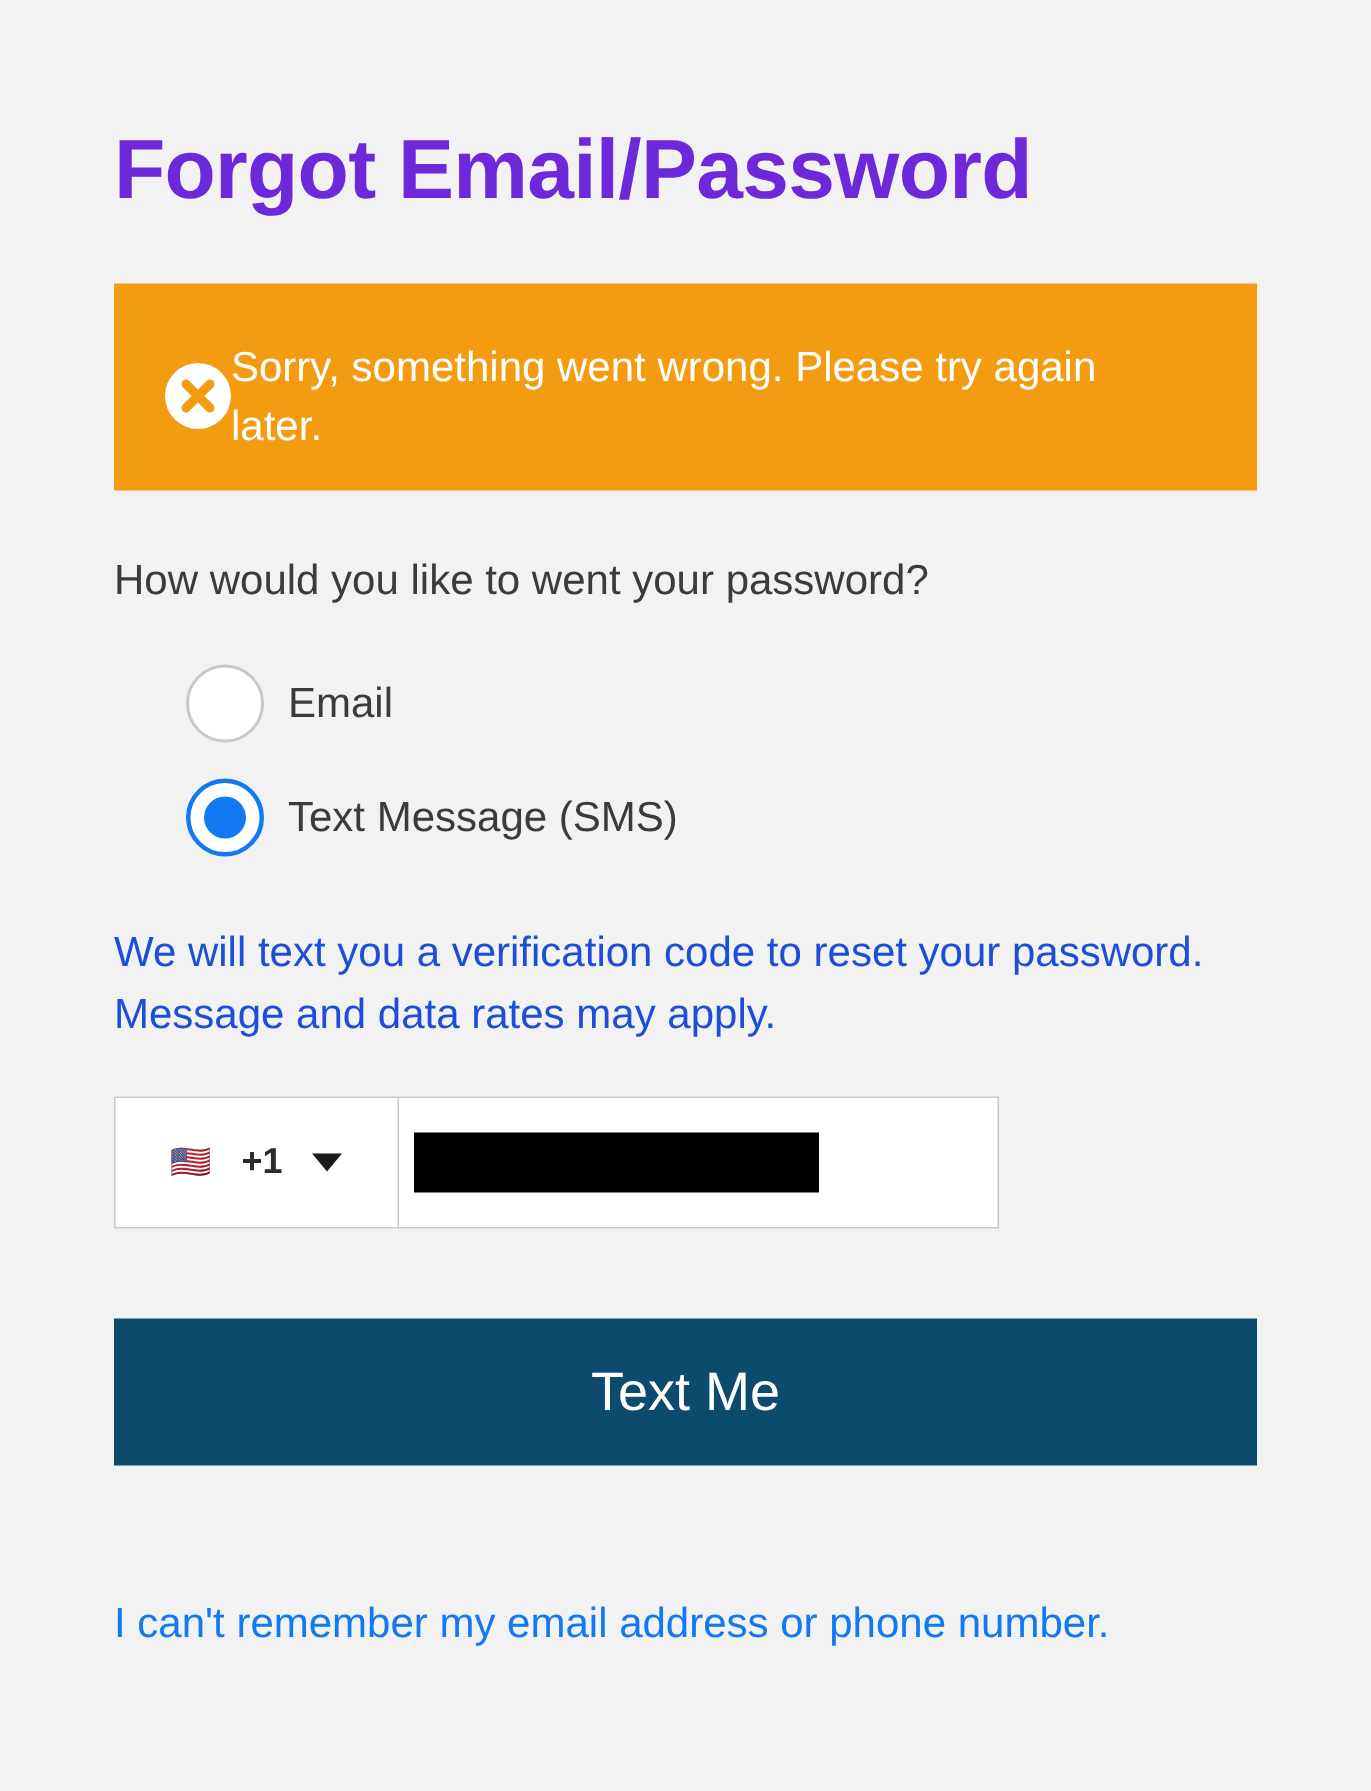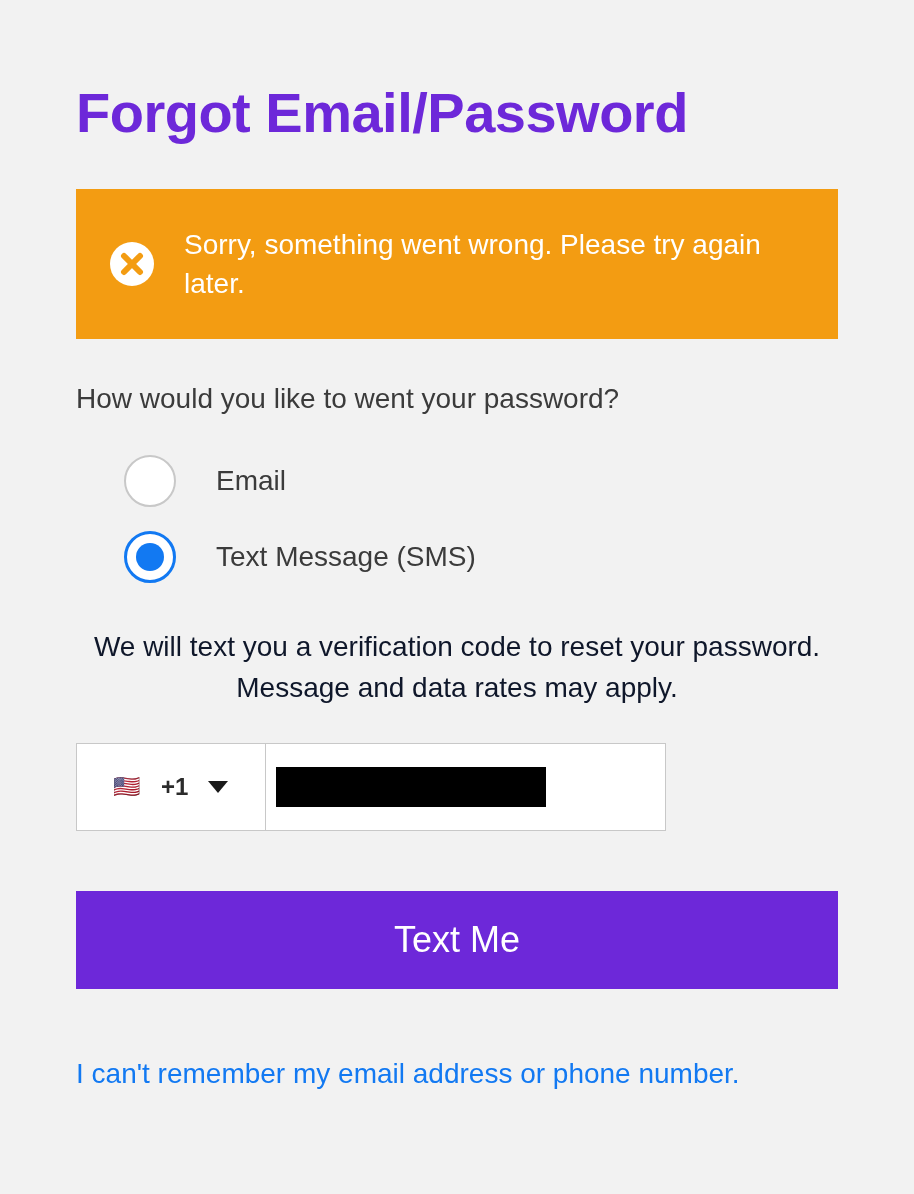--- a/index.html
+++ b/index.html
@@ -20,24 +20,23 @@
     .page-title {
       font-size: 56px;
       font-weight: 700;
       color: #6d28d9;
       margin-bottom: 44px;
       letter-spacing: -0.5px;
     }
     .alert {
       background: #f39c12;
       color: #ffffff;
-      padding: 36px 40px 36px 34px;
-      display: flex;
-      align-items: center;
-      gap: 30px;
+      padding: 36px 40px 24px 34px;
+      display: flex;
+      align-items: center;
       margin-bottom: 44px;
     }
     .alert-icon {
       flex-shrink: 0;
       width: 44px;
       height: 44px;
     }
     .alert-text {
       font-size: 28px;
       line-height: 1.4;
@@ -48,21 +47,21 @@
       color: #3b3b3b;
       margin-bottom: 40px;
     }
     .radio-group {
       margin-left: 48px;
       margin-bottom: 44px;
     }
     .radio-item {
       display: flex;
       align-items: center;
-      gap: 40px;
+      gap: 16px;
       margin-bottom: 24px;
       cursor: pointer;
     }
     .radio-item:last-child {
       margin-bottom: 0;
       text-align: center;
     }
     .radio-circle {
       width: 52px;
       height: 52px;
@@ -82,24 +81,23 @@
       height: 28px;
       border-radius: 50%;
       background: #1279f2;
     }
     .radio-label {
       font-size: 28px;
       color: #3b3b3b;
     }
     .info-text {
       font-size: 28px;
-      color: #0f172a;
+      color: #1d4ed8;
       line-height: 1.45;
       margin-bottom: 34px;
-      text-align: center;
     }
     .phone-row {
       display: flex;
       width: 590px;
       height: 88px;
       margin-bottom: 60px;
     }
     .country-select {
       width: 190px;
       border: 1px solid #c8c8c8;
@@ -137,27 +135,27 @@
       padding: 0 10px;
     }
     .phone-redact {
       width: 270px;
       height: 40px;
       background: #000000;
     }
     .primary-btn {
       width: 100%;
       height: 98px;
-      background: #6d28d9;
+      background: #0c4a6e;
       color: #ffffff;
       border: none;
       font-size: 36px;
       font-weight: 400;
       cursor: pointer;
-      margin-bottom: 64px;
+      margin-bottom: 84px;
     }
     .help-link {
       display: block;
       color: #1279f2;
       font-size: 28px;
       text-decoration: none;
       line-height: 1.5;
       cursor: pointer;
     }
   </style>

